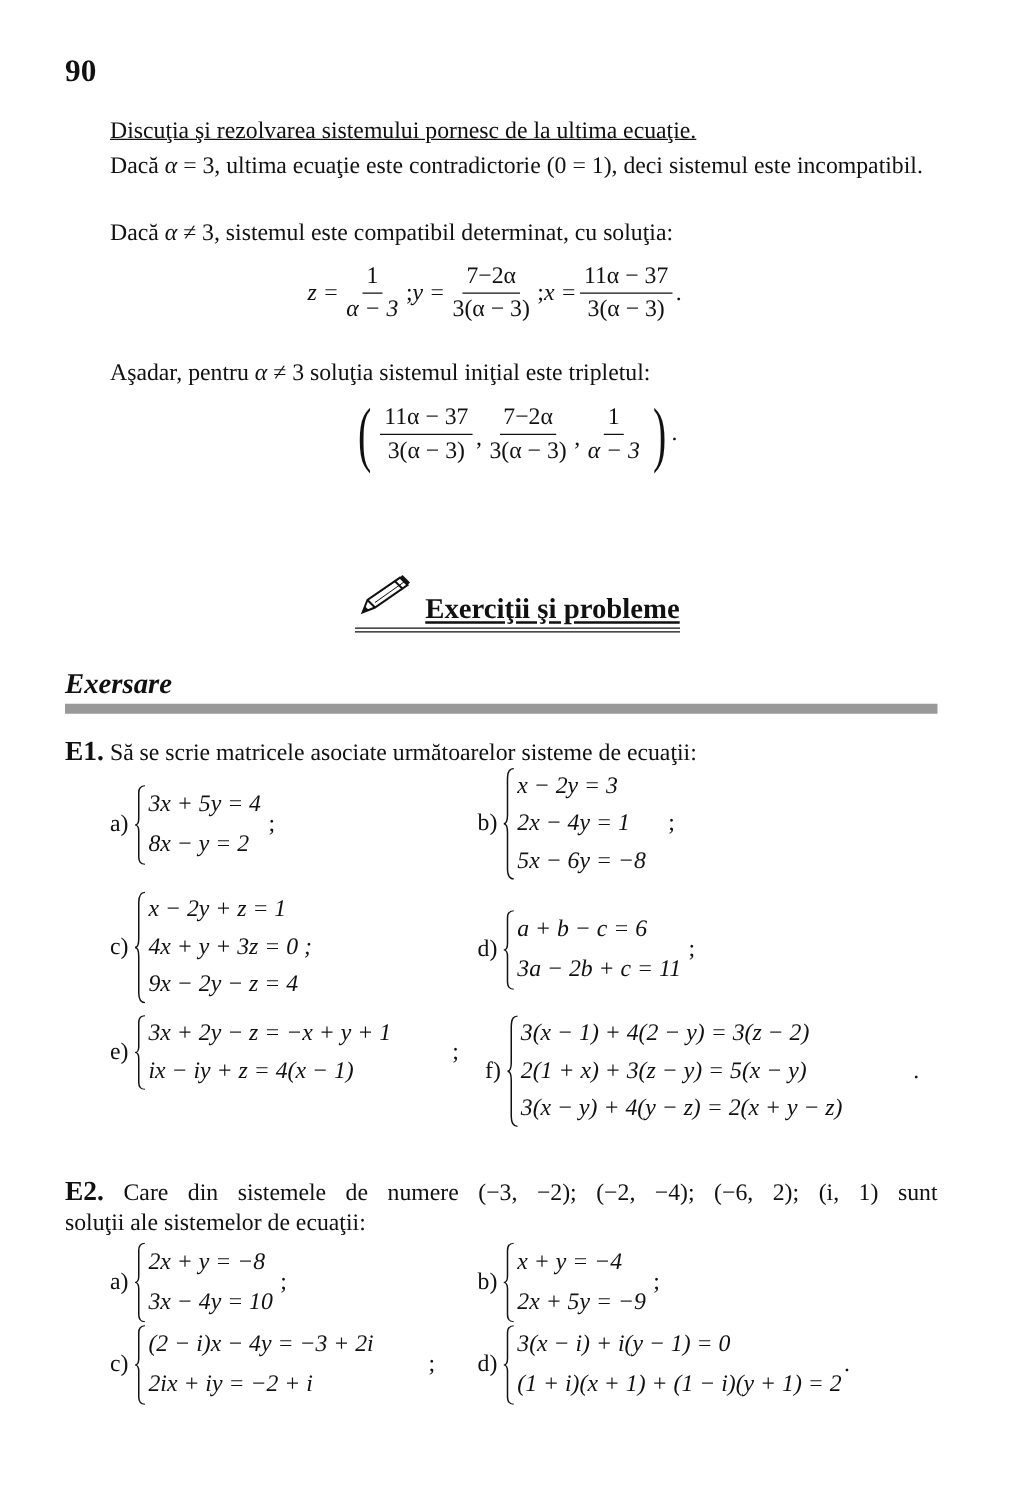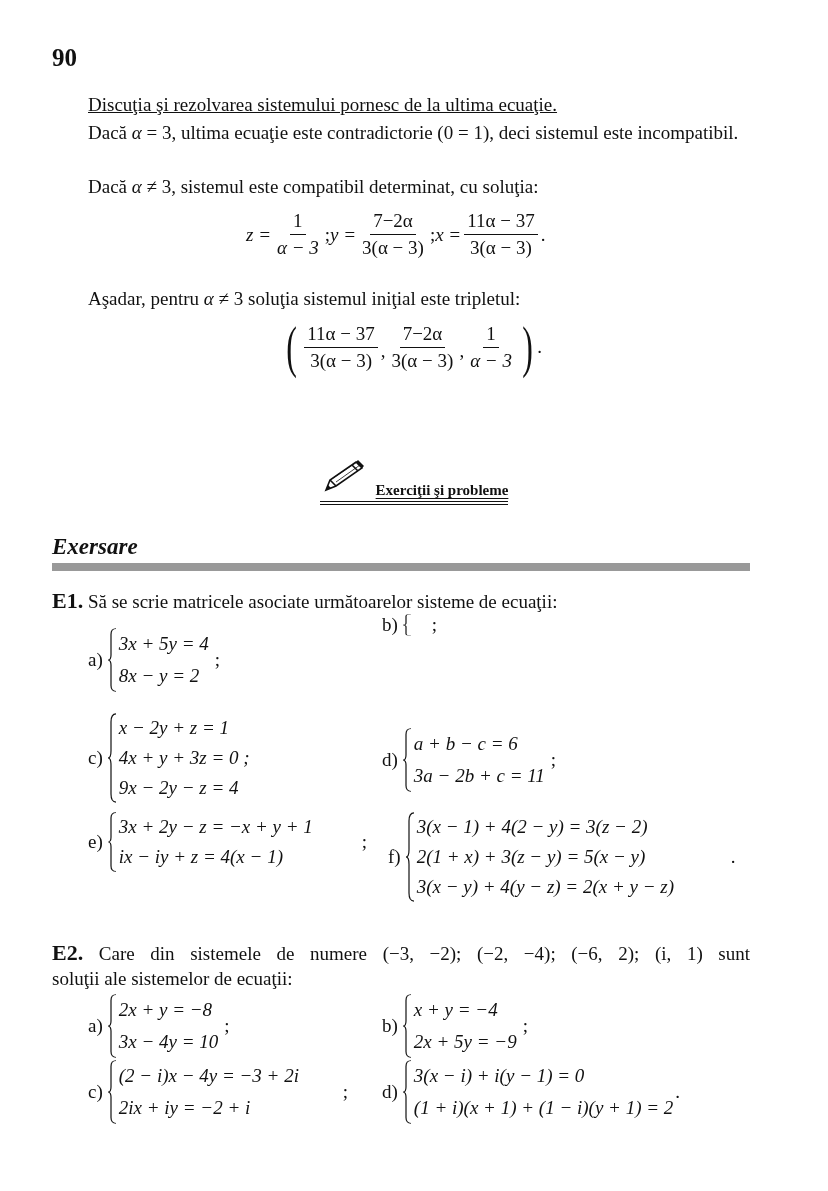--- a/index.html
+++ b/index.html
@@ -17,21 +17,21 @@
   
   .eq { display: flex; align-items: center; white-space: nowrap; font-size: 19px; }
   .frac { display: inline-flex; flex-direction: column; align-items: center; vertical-align: middle; margin: 0 3px; }
   .frac .num { padding: 0 3px 2px 3px; border-bottom: 1.3px solid #111; line-height: 22px; }
   .frac .den { padding: 2px 3px 0 3px; line-height: 22px; }
   .bigparen { font-size: 58px; font-weight: 200; line-height: 58px; transform: scaleX(0.55); display: inline-block; }
 
   
   .section { left: 0; width: 828px; top: 460px; display: flex; justify-content: center; }
   .section-inner { display: flex; align-items: flex-end; position: relative; padding-bottom: 6px; }
-  .section-title { font-weight: bold; font-size: 15px; margin-left: 8px; text-decoration: underline; text-underline-offset: 3px; }
+  .section-title { font-weight: bold; font-size: 23px; margin-left: 8px; text-decoration: underline; text-underline-offset: 3px; }
   .section-rule { position: absolute; left: 0; right: 0; bottom: 0; height: 2px; border-top: 1.5px solid #111; border-bottom: 1.5px solid #111; }
 
   .exersare { left: 52px; top: 534px; font-size: 23px; font-weight: bold; font-style: italic; }
   .gray-bar { left: 52px; top: 563px; width: 698px; height: 8px; background: #999999; }
 
   .ex-head { left: 52px; font-size: 19px; }
   .ex-head b { font-size: 22px; }
 
   
   .sys { display: flex; align-items: center; white-space: nowrap; }
@@ -143,20 +143,25 @@
   <span class="term" style="font-style:normal;">;</span>
 </div>
 
 <div class="abs sys mi" style="left:382px; top:614px;">
   <span class="lab" style="font-style:normal;">b)</span>
   <span class="brace">
       <svg viewBox="0 0 10 100" preserveAspectRatio="none">
         <path d="M9 1 Q4 1 4 10 L4 42 Q4 50 1 50 Q4 50 4 58 L4 90 Q4 99 9 99" fill="none" stroke="#111" stroke-width="1.2"></path>
       </svg>
     </span>
+  <span class="lines">
+    <div>x − 2y = 3</div>
+    <div>2x − 4y = 1</div>
+    <div>5x − 6y = −8</div>
+  </span>
   <span class="term" style="font-style:normal; margin-left:18px;">;</span>
 </div>
 
 <div class="abs sys mi" style="left:88px; top:713px;">
   <span class="lab" style="font-style:normal;">c)</span>
   <span class="brace">
       <svg viewBox="0 0 10 100" preserveAspectRatio="none">
         <path d="M9 1 Q4 1 4 10 L4 42 Q4 50 1 50 Q4 50 4 58 L4 90 Q4 99 9 99" fill="none" stroke="#111" stroke-width="1.2"></path>
       </svg>
     </span>

